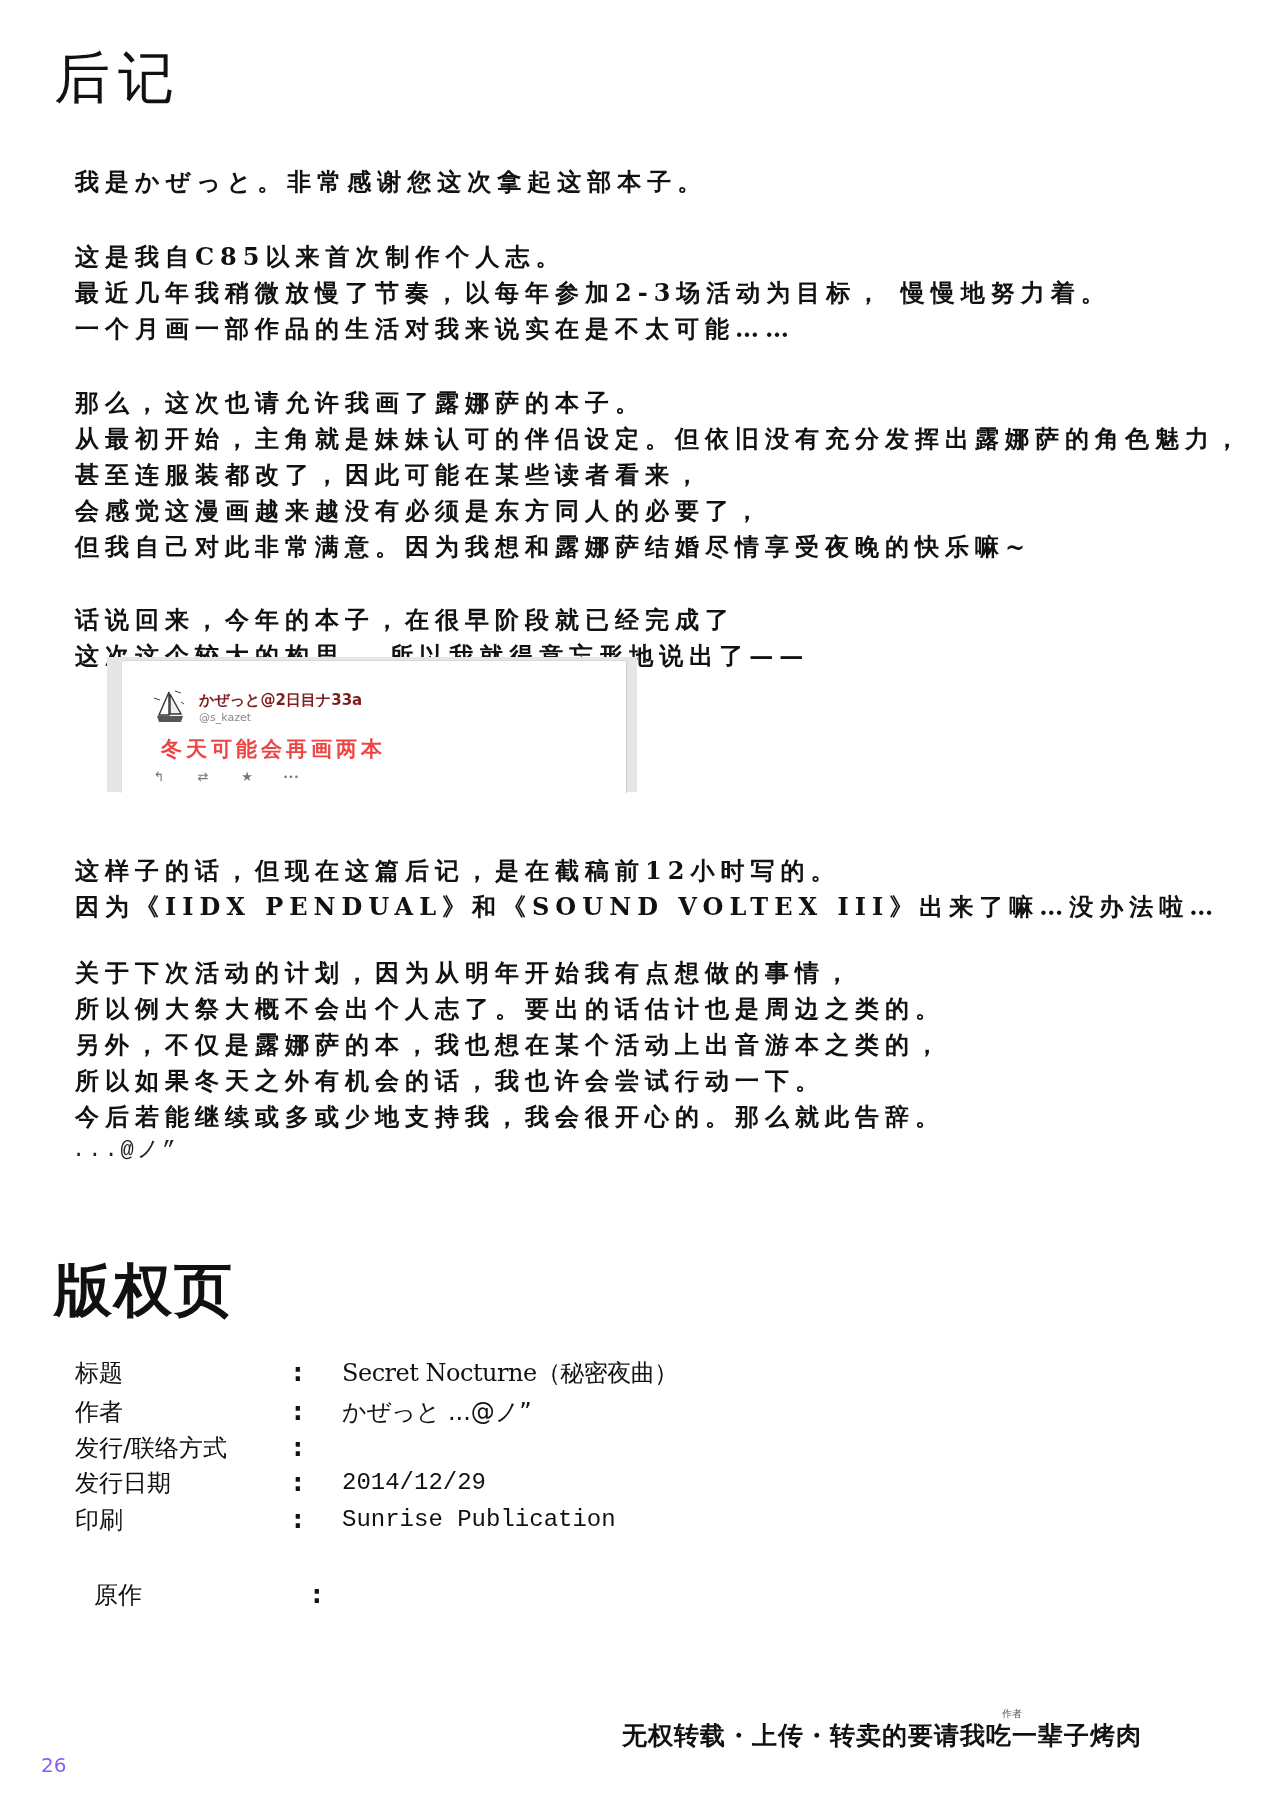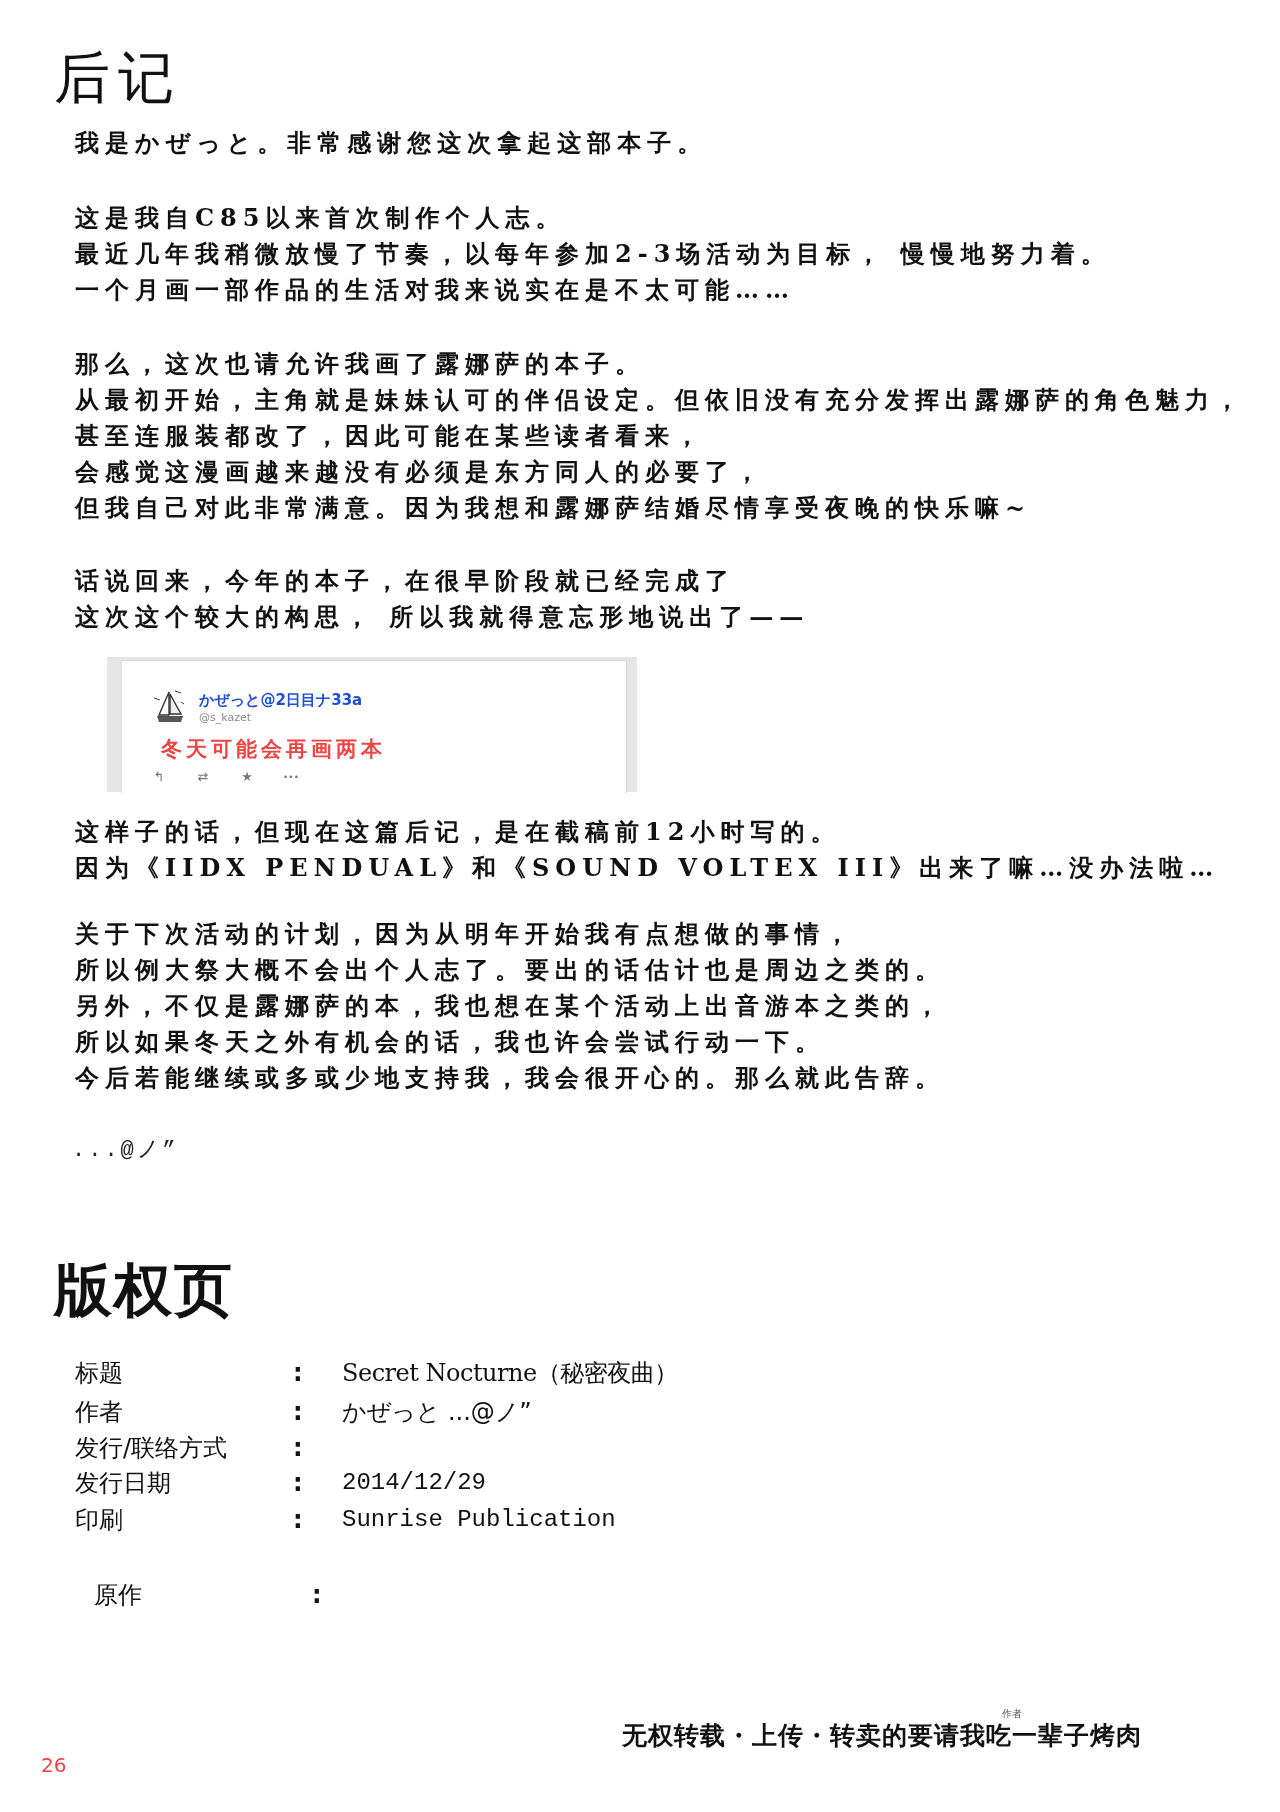--- a/index.html
+++ b/index.html
@@ -1,45 +1,45 @@
 <!DOCTYPE html>
 <html><head>
   <meta charset="utf-8">
   <style>
     html, body { margin: 0; padding: 0; background: #ffffff; }
     body { width: 1280px; height: 1812px; position: relative; overflow: hidden; color: #111; }
-    .serif { font-family: "DejaVu Serif", "Liberation Serif", serif; }
+    .serif { font-family: "DejaVu Serif", "Liberation Serif", serif; margin-top: 39px; }
     .sans { font-family: "DejaVu Sans", "Liberation Sans", sans-serif; }
     .mono { font-family: "Liberation Mono", "DejaVu Sans Mono", monospace; }
     .h1 { position: absolute; left: 44px; font-size: 56px; line-height: 64px; font-weight: 400; margin: 10px; letter-spacing: 8px; }
     .h1.title2 { font-weight: 700; letter-spacing: 2px; font-size: 58px; }
     .line { position: absolute; left: 75px; font-size: 24px; line-height: 30px; letter-spacing: 6px; white-space: nowrap; font-weight: 600; }
     .line.signature { left: 72px; font-size: 22px; letter-spacing: 3px; font-weight: 400; color: #222; }
 
     
     .tweet-frame { position: absolute; left: 107px; top: 657px; width: 530px; height: 135px; background: #e6e6e6; }
     .tweet-card { position: absolute; left: 14px; top: 3px; width: 504px; height: 132px; background: #fff; border-top: 1px solid #d8d8d8; border-right: 1px solid #cfcfcf; border-left: 1px solid #e0e0e0; border-radius: 3px 3px 0 0; }
     .tweet-avatar { position: absolute; left: 29px; top: 27px; width: 38px; height: 38px; }
-    .tweet-name { position: absolute; left: 77px; top: 30px; font-size: 15px; font-weight: 700; color: #1d4ed8; white-space: nowrap; }
+    .tweet-name { position: absolute; left: 77px; top: 30px; font-size: 15px; font-weight: 700; color: #7f1d1d; white-space: nowrap; }
     .tweet-handle { position: absolute; left: 77px; top: 50px; font-size: 11px; color: #888; white-space: nowrap; }
     .tweet-text { position: absolute; left: 39px; top: 74px; font-size: 21px; font-weight: 700; color: #ef4444; letter-spacing: 4px; white-space: nowrap; }
     .tweet-actions { position: absolute; left: 29px; top: 108px; display: flex; gap: 28px; color: #777; font-size: 13px; }
     .tweet-actions span { display: inline-block; width: 16px; text-align: center; }
 
     
     .row { position: absolute; left: 75px; height: 32px; width: 1000px; font-size: 24px; line-height: 32px; white-space: nowrap; }
     .row .label { position: absolute; left: 0; font-weight: 400; text-align: center; }
     .row .colon { position: absolute; left: 218px; font-weight: 700; }
     .row .value { position: absolute; left: 267px; }
     .row .value.serifv { font-family: "DejaVu Serif", "Liberation Serif", serif; letter-spacing: -0.5px; }
     .row .value.monov { font-family: "Liberation Mono", "DejaVu Sans Mono", monospace; font-size: 24px; }
 
     .footer-note { position: absolute; left: 622px; top: 1719px; font-size: 25px; font-weight: 700; white-space: nowrap; letter-spacing: 1px; }
     .ruby { position: absolute; left: 1002px; top: 1707px; font-size: 10px; color: #555; }
-    .page-num { position: absolute; left: 41px; top: 1753px; font-size: 20px; color: #ef4444; }
+    .page-num { position: absolute; left: 41px; top: 1753px; font-size: 20px; color: #8b5cf6; }
   </style>
 </head>
 <body>
 
 <h1 class="h1 serif" style="top:36px;">后记</h1>
 
 <div>
   <div class="line serif" style="top:128px;">我是かぜっと。非常感谢您这次拿起这部本子。</div>
 
   <div class="line serif" style="top:203px;">这是我自C85以来首次制作个人志。</div>

